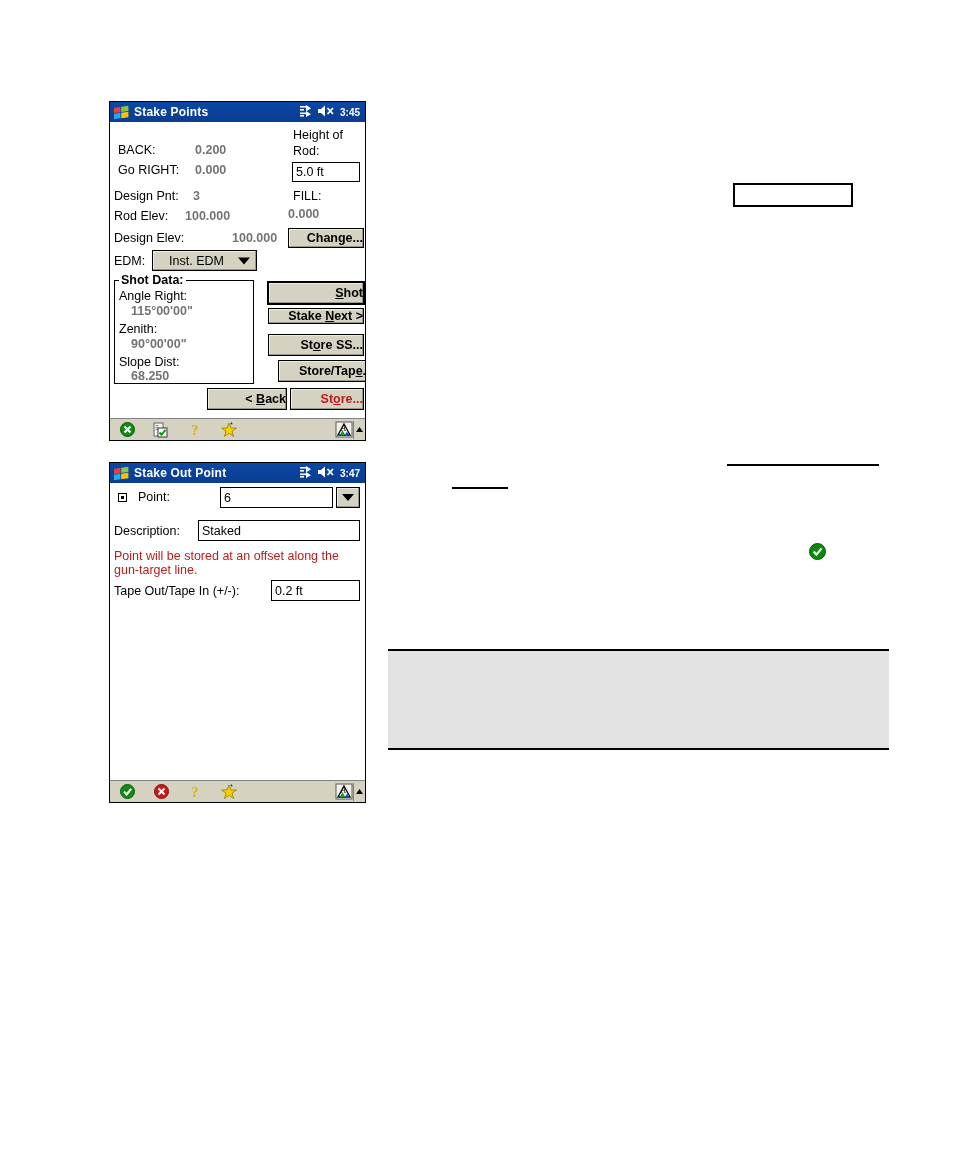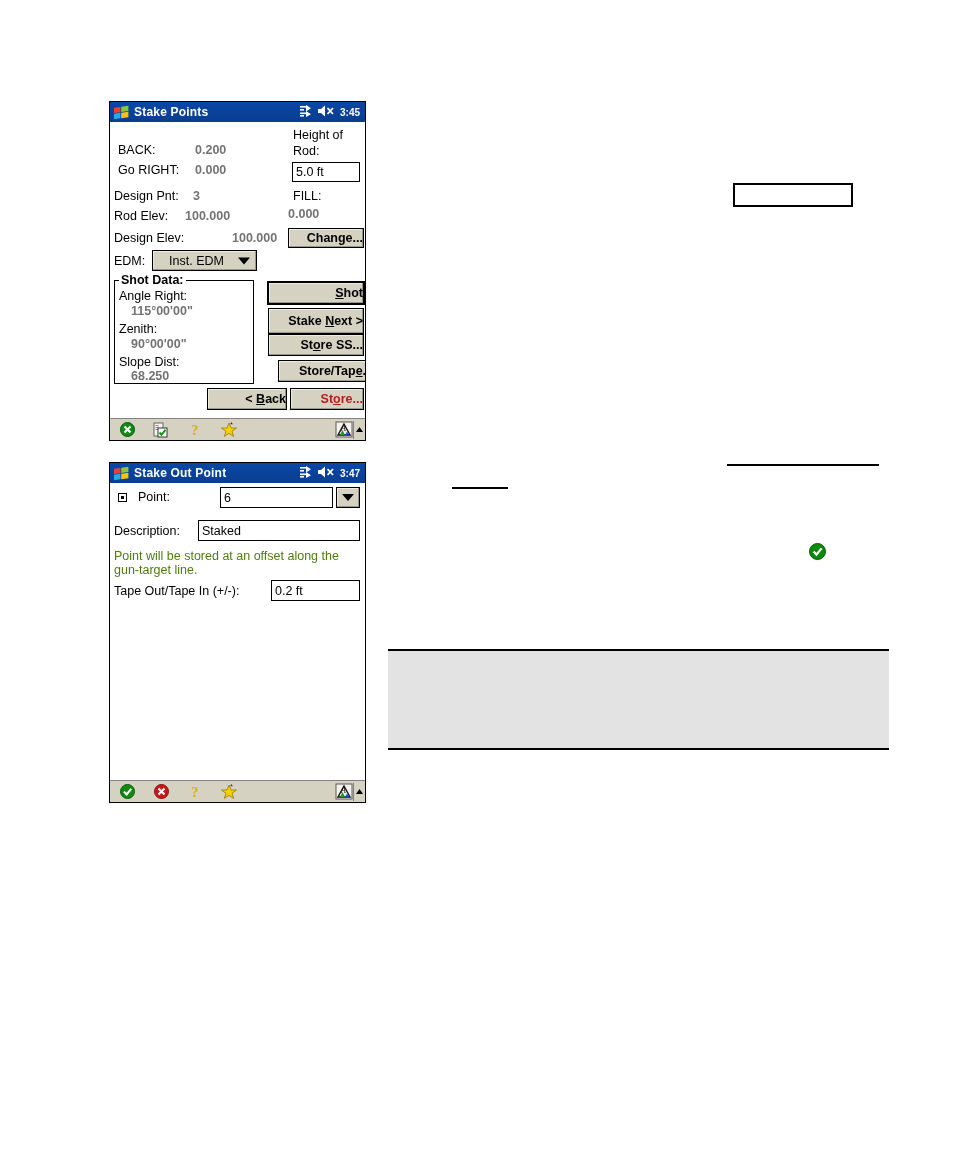--- a/index.html
+++ b/index.html
@@ -171,21 +171,21 @@
   }
   .sqbullet::after {
     content: "";
     position: absolute; left: 2px; top: 2px;
     width: 3px; height: 3px; background: #000;
   }
 
   .ptext {
     position: absolute;
     font-size: 12.5px;
-    color: #4d7c0f;
+    color: #b91c1c;
     line-height: 14px;
   }
 
   .hr-black {
     position: absolute;
     background: #000;
     height: 2px;
   }
 
   .emptybox {
@@ -280,21 +280,21 @@
     <span class="lbl" style="position:absolute; left:9px; top:167px;">Angle Right:</span>
     <span class="val" style="position:absolute; left:21px; top:182px;">115°00'00"</span>
     <span class="lbl" style="position:absolute; left:9px; top:200px;">Zenith:</span>
     <span class="val" style="position:absolute; left:21px; top:215px;">90°00'00"</span>
     <span class="lbl" style="position:absolute; left:9px; top:233px;">Slope Dist:</span>
     <span class="val" style="position:absolute; left:21px; top:247px;">68.250</span>
 
     <div class="btn btn-default" style="left:158px; top:160px; width:96px; height:22px;">
       <span><u>S</u>hot</span>
     </div>
-    <div class="btn" style="left:158px; top:186px; width:96px; height:26px;">
+    <div class="btn" style="left:158px; top:186px; width:96px; height:16px;">
       <span>Stake <u>N</u>ext &gt;</span>
     </div>
     <div class="btn" style="left:158px; top:212px; width:96px; height:22px;">
       <span>St<u>o</u>re SS...</span>
     </div>
     <div class="btn" style="left:168px; top:238px; width:96px; height:22px;">
       <span>Store/Tap<u>e</u>...</span>
     </div>
 
     <div class="btn" style="left:97px; top:266px; width:80px; height:22px;">

